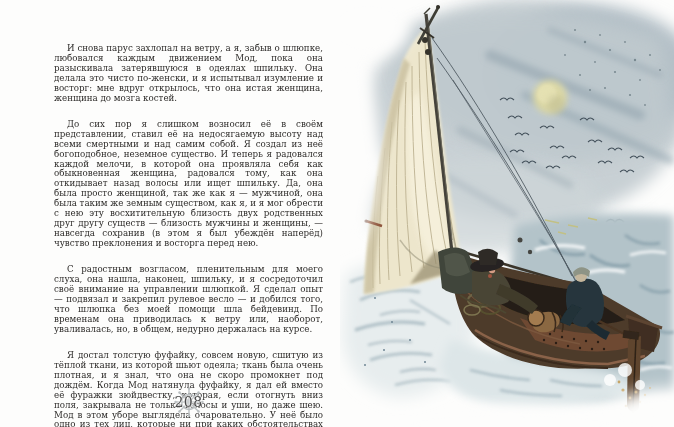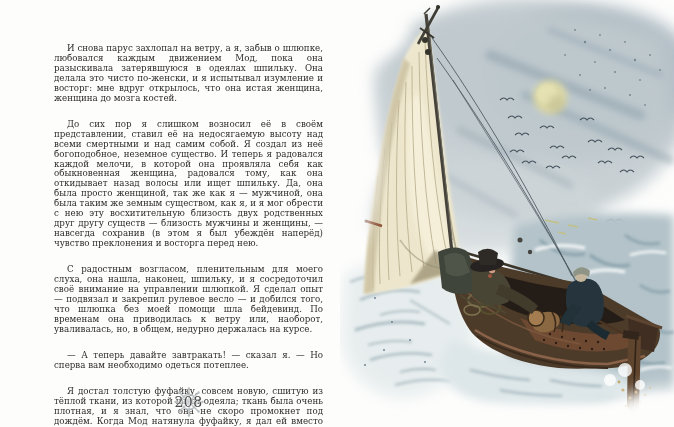--- a/index.html
+++ b/index.html
@@ -31,21 +31,20 @@
     position:absolute;left:340px;top:0;width:334px;height:427px;
   }
 </style>
 </head>
 <body>
 
 <div class="left-page">
   <p>И снова парус захлопал на ветру, а я, забыв о шлюпке, любовался каждым движением Мод, пока она разыскивала затерявшуюся в одеялах шпильку. Она делала это чисто по-женски, и я испытывал изумление и восторг: мне вдруг открылось, что она истая женщина, женщина до мозга костей.</p>
   <p>До сих пор я слишком возносил её в своём представлении, ставил её на недосягаемую высоту над всеми смертными и над самим собой. Я создал из неё богоподобное, неземное существо. И теперь я радовался каждой мелочи, в которой она проявляла себя как обыкновенная женщина, радовался тому, как она откидывает назад волосы или ищет шпильку. Да, она была просто женщиной, так же как я — мужчиной, она была таким же земным существом, как я, и я мог обрести с нею эту восхитительную близость двух родственных друг другу существ — близость мужчины и женщины, — навсегда сохранив (в этом я был убеждён наперёд) чувство преклонения и восторга перед нею.</p>
   <p>С радостным возгласом, пленительным для моего слуха, она нашла, наконец, шпильку, и я сосредоточил своё внимание на управлении шлюпкой. Я сделал опыт — подвязал и закрепил рулевое весло — и добился того, что шлюпка без моей помощи шла бейдевинд. По временам она приводилась к ветру или, наоборот, уваливалась, но, в общем, недурно держалась на курсе.</p>
-  <p>— А теперь давайте завтракать! — сказал я. — Но сперва вам необходимо одеться потеплее.</p>
   <p>Я достал толстую фуфайку, совсем новую, сшитую из тёплой ткани, из которой шьют одеяла; ткань была очень плотная, и я знал, что она не скоро промокнет под дождём. Когда Мод натянула фуфайку, я дал ей вместо её фуражки зюйдвестку, которая, если отогнуть вниз поля, закрывала не только волосы и уши, но даже шею. Мод в этом уборе выглядела очаровательно. У неё было одно из тех лиц, которые ни при каких обстоятельствах не теряют привлекательности. Ничто не могло испортить прелесть этого лица — его изысканный овал, правильные, почти классические черты, тонко очерченные брови и большие карие глаза, проницательные и ясные, удивительно ясные.</p>
   <p>Внезапно резкий порыв ветра подхватил шлюпку, когда она наискось пересекала гребень волны. Сильно накренившись, она зарылась по самый планшир во встречную волну и черпнула бортом воду. Я вскрывал в это</p>
 </div>
 
 <div class="ornament-wrap">
   <div class="ornament">
     <svg width="34" height="34" viewBox="0 0 34 34">
       <g stroke="#b9bec0" fill="none" stroke-width="1.4">
         <line x1="3.5" y1="17" x2="30.5" y2="17"></line>
         <line x1="17" y1="3.5" x2="17" y2="30.5"></line>

